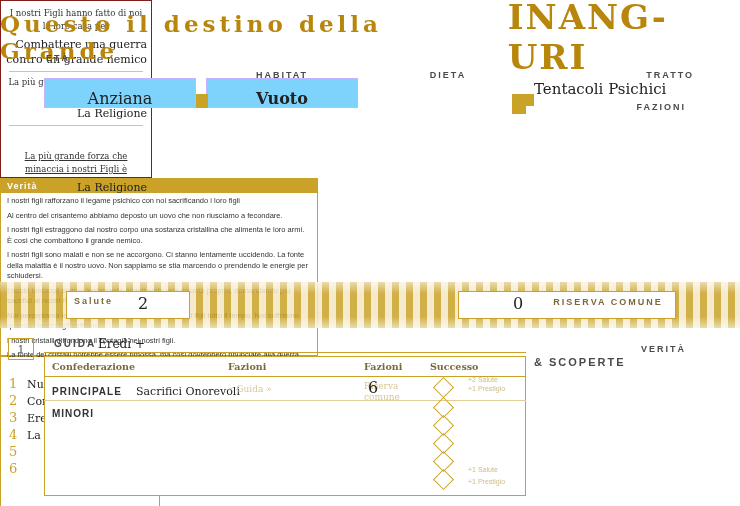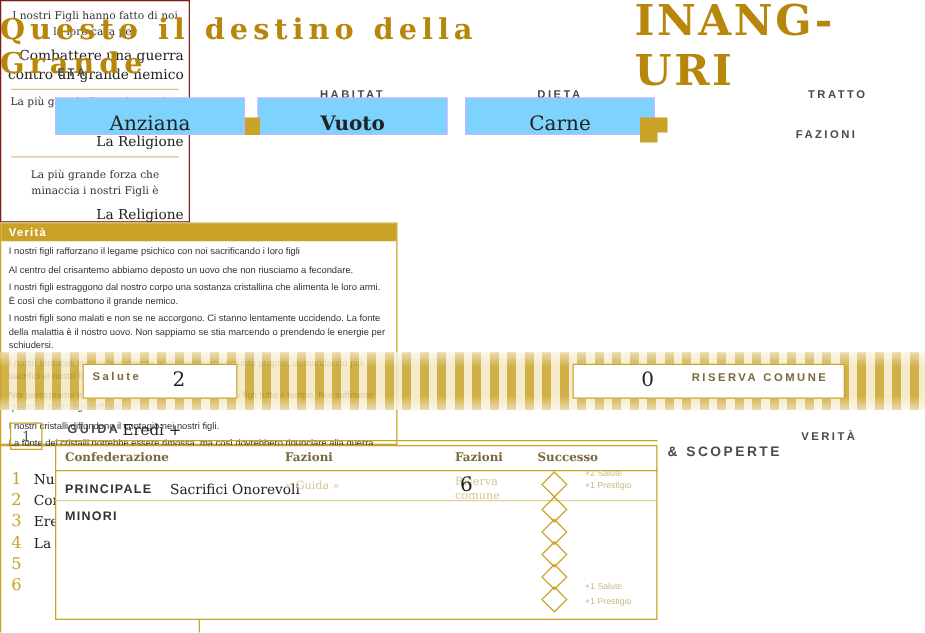--- a/index.html
+++ b/index.html
@@ -150,38 +150,36 @@
   <div class="box" id="eta">
     <div class="box-value">Anziana</div>
   </div>
 
   <div id="habitat-label">HABITAT</div>
   <div class="box" id="habitat">
     <div class="box-value">Vuoto</div>
   </div>
 
   <div id="dieta-label">DIETA</div>
-  <div class="box" id="dieta">
-    <div class="box-value">Carne</div>
-  </div>
 
   <div id="tratto-label">TRATTO</div>
+  <div id="tratto-value">Tentacoli  Psichici</div>
 
   <div class="accent" style="left:196px;top:94px;width:12px;height:14px;"></div>
   <div class="accent" style="left:512px;top:94px;width:14px;height:20px;"></div>
   <div class="accent" style="left:524px;top:94px;width:10px;height:12px;"></div>
 
   <div id="left-card">
     <div class="ln" style="margin-top:6px;">I nostri Figli hanno fatto di noi la loro casa per</div>
     <div class="filled" style="margin-top:4px;">Combattere  una guerra contro un grande nemico</div>
     <div class="rule"></div>
     <div class="ln">La più grande forza che guida i nostri Figli è</div>
     <div class="filled" style="margin-top:4px;">La Religione</div>
     <div class="rule"></div>
-    <div class="ln" style="margin-top:8px;">La più grande forza che minaccia i nostri Figli è</div>
+    <div class="ln" style="margin-top:24px;text-decoration:underline;">La più grande forza che minaccia i nostri Figli è</div>
     <div class="filled" style="margin-top:4px;">La Religione</div>
   </div>
 
   <div id="verita">
     <div class="head">Verità</div>
     <div class="body">
       <p>I nostri figli rafforzano il legame psichico con noi sacrificando i loro figli</p>
       <p>Al centro del crisantemo abbiamo deposto un uovo che non riusciamo a fecondare.</p>
       <p>I nostri figli estraggono dal nostro corpo una sostanza cristallina che alimenta le loro armi. È così che combattono il grande nemico.</p>
       <p>I nostri figli sono malati e non se ne accorgono. Ci stanno lentamente uccidendo. La fonte della malattia è il nostro uovo. Non sappiamo se stia marcendo o prendendo le energie per schiudersi.</p>

